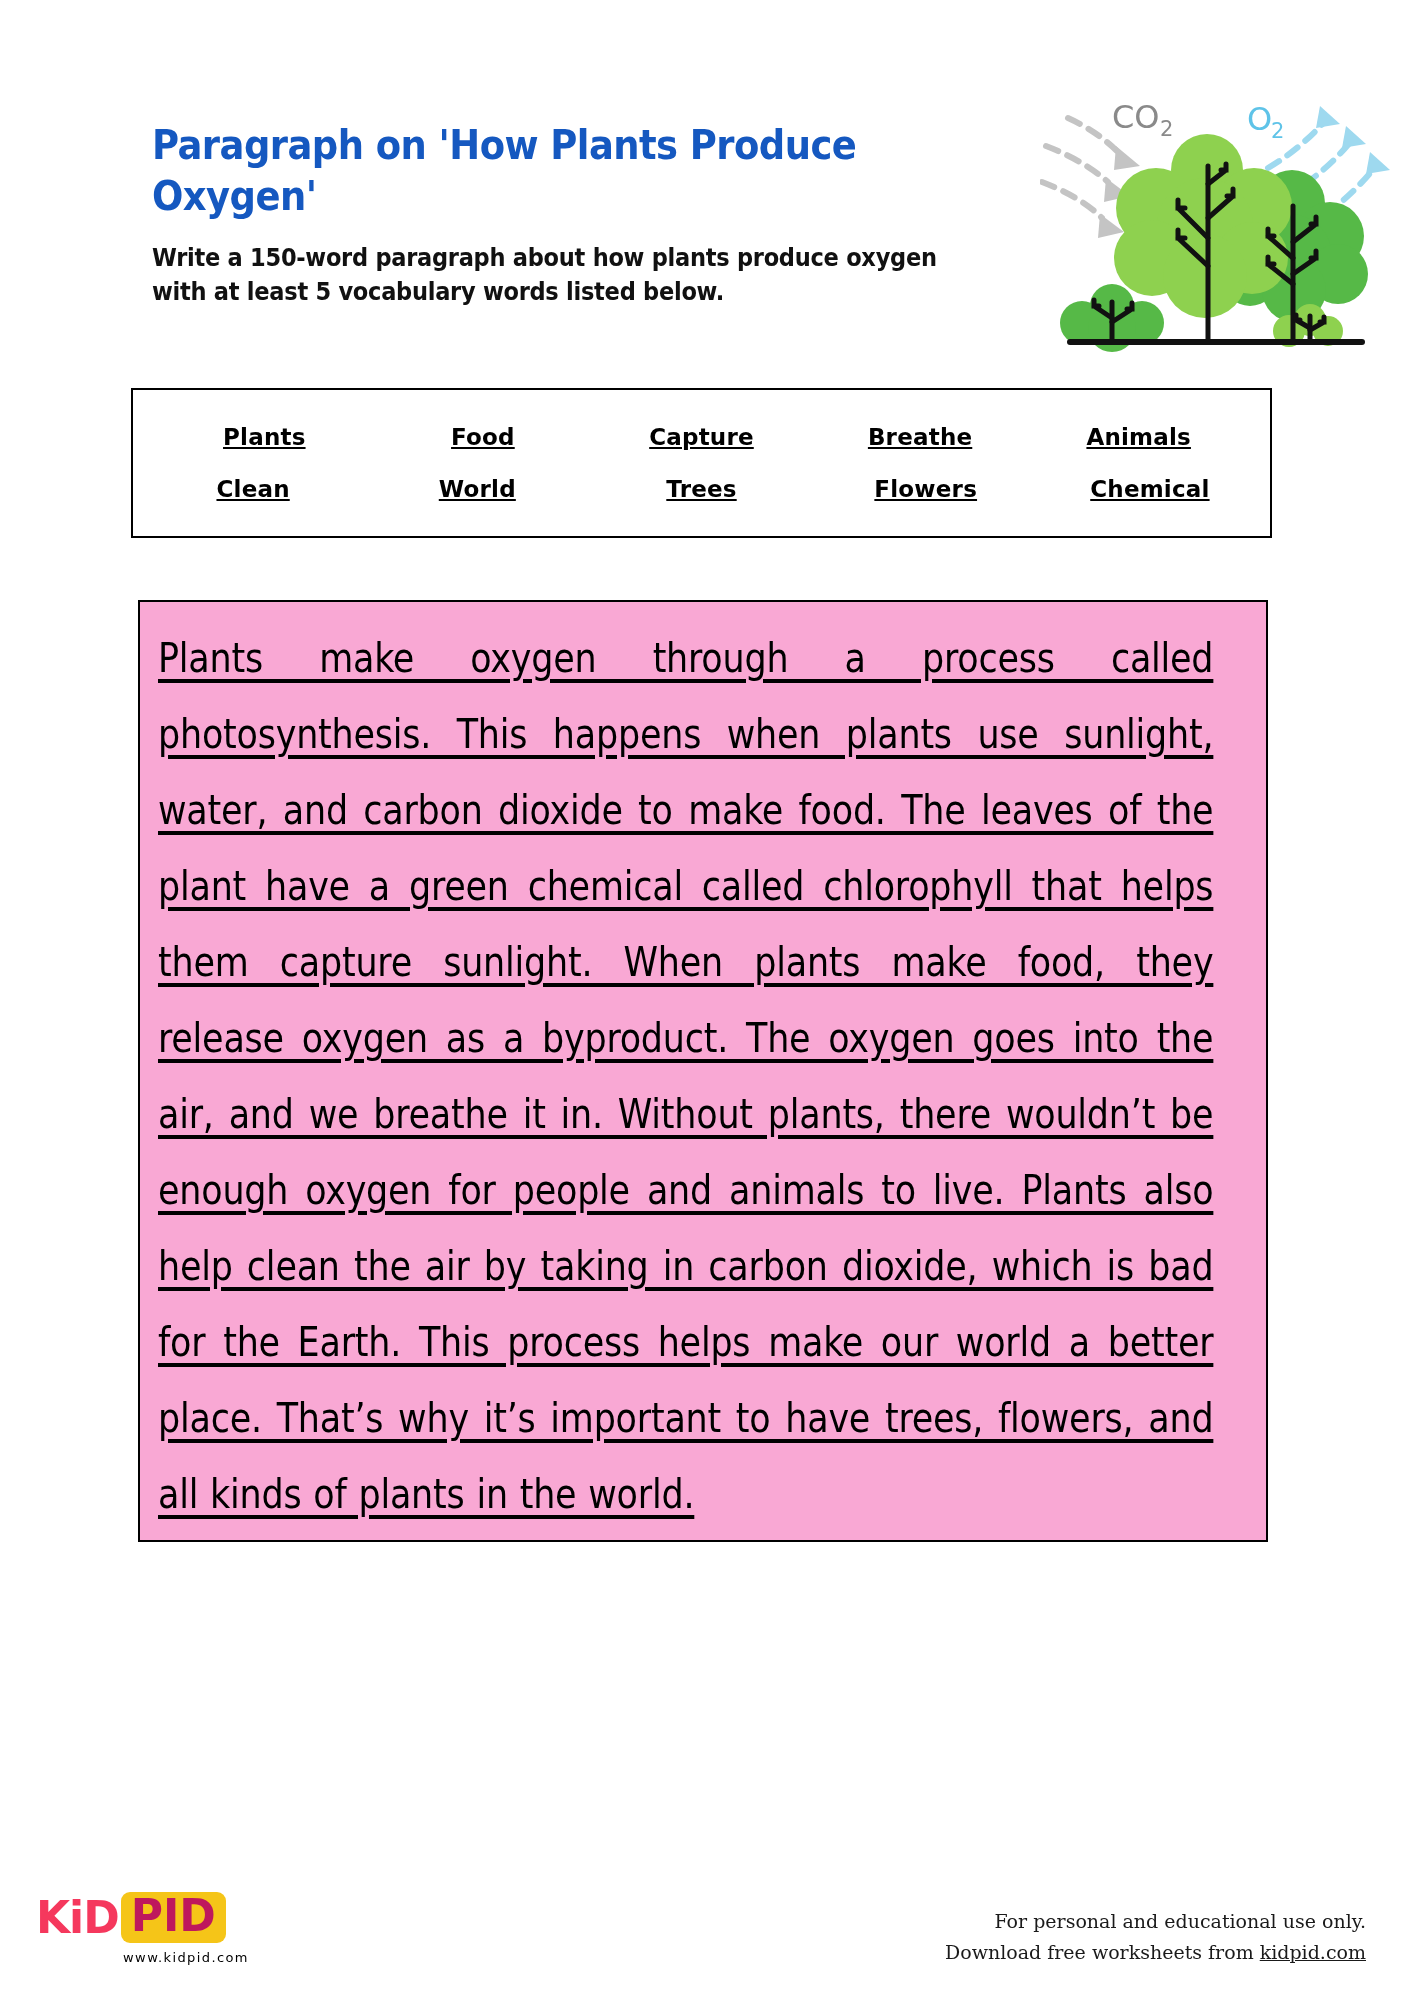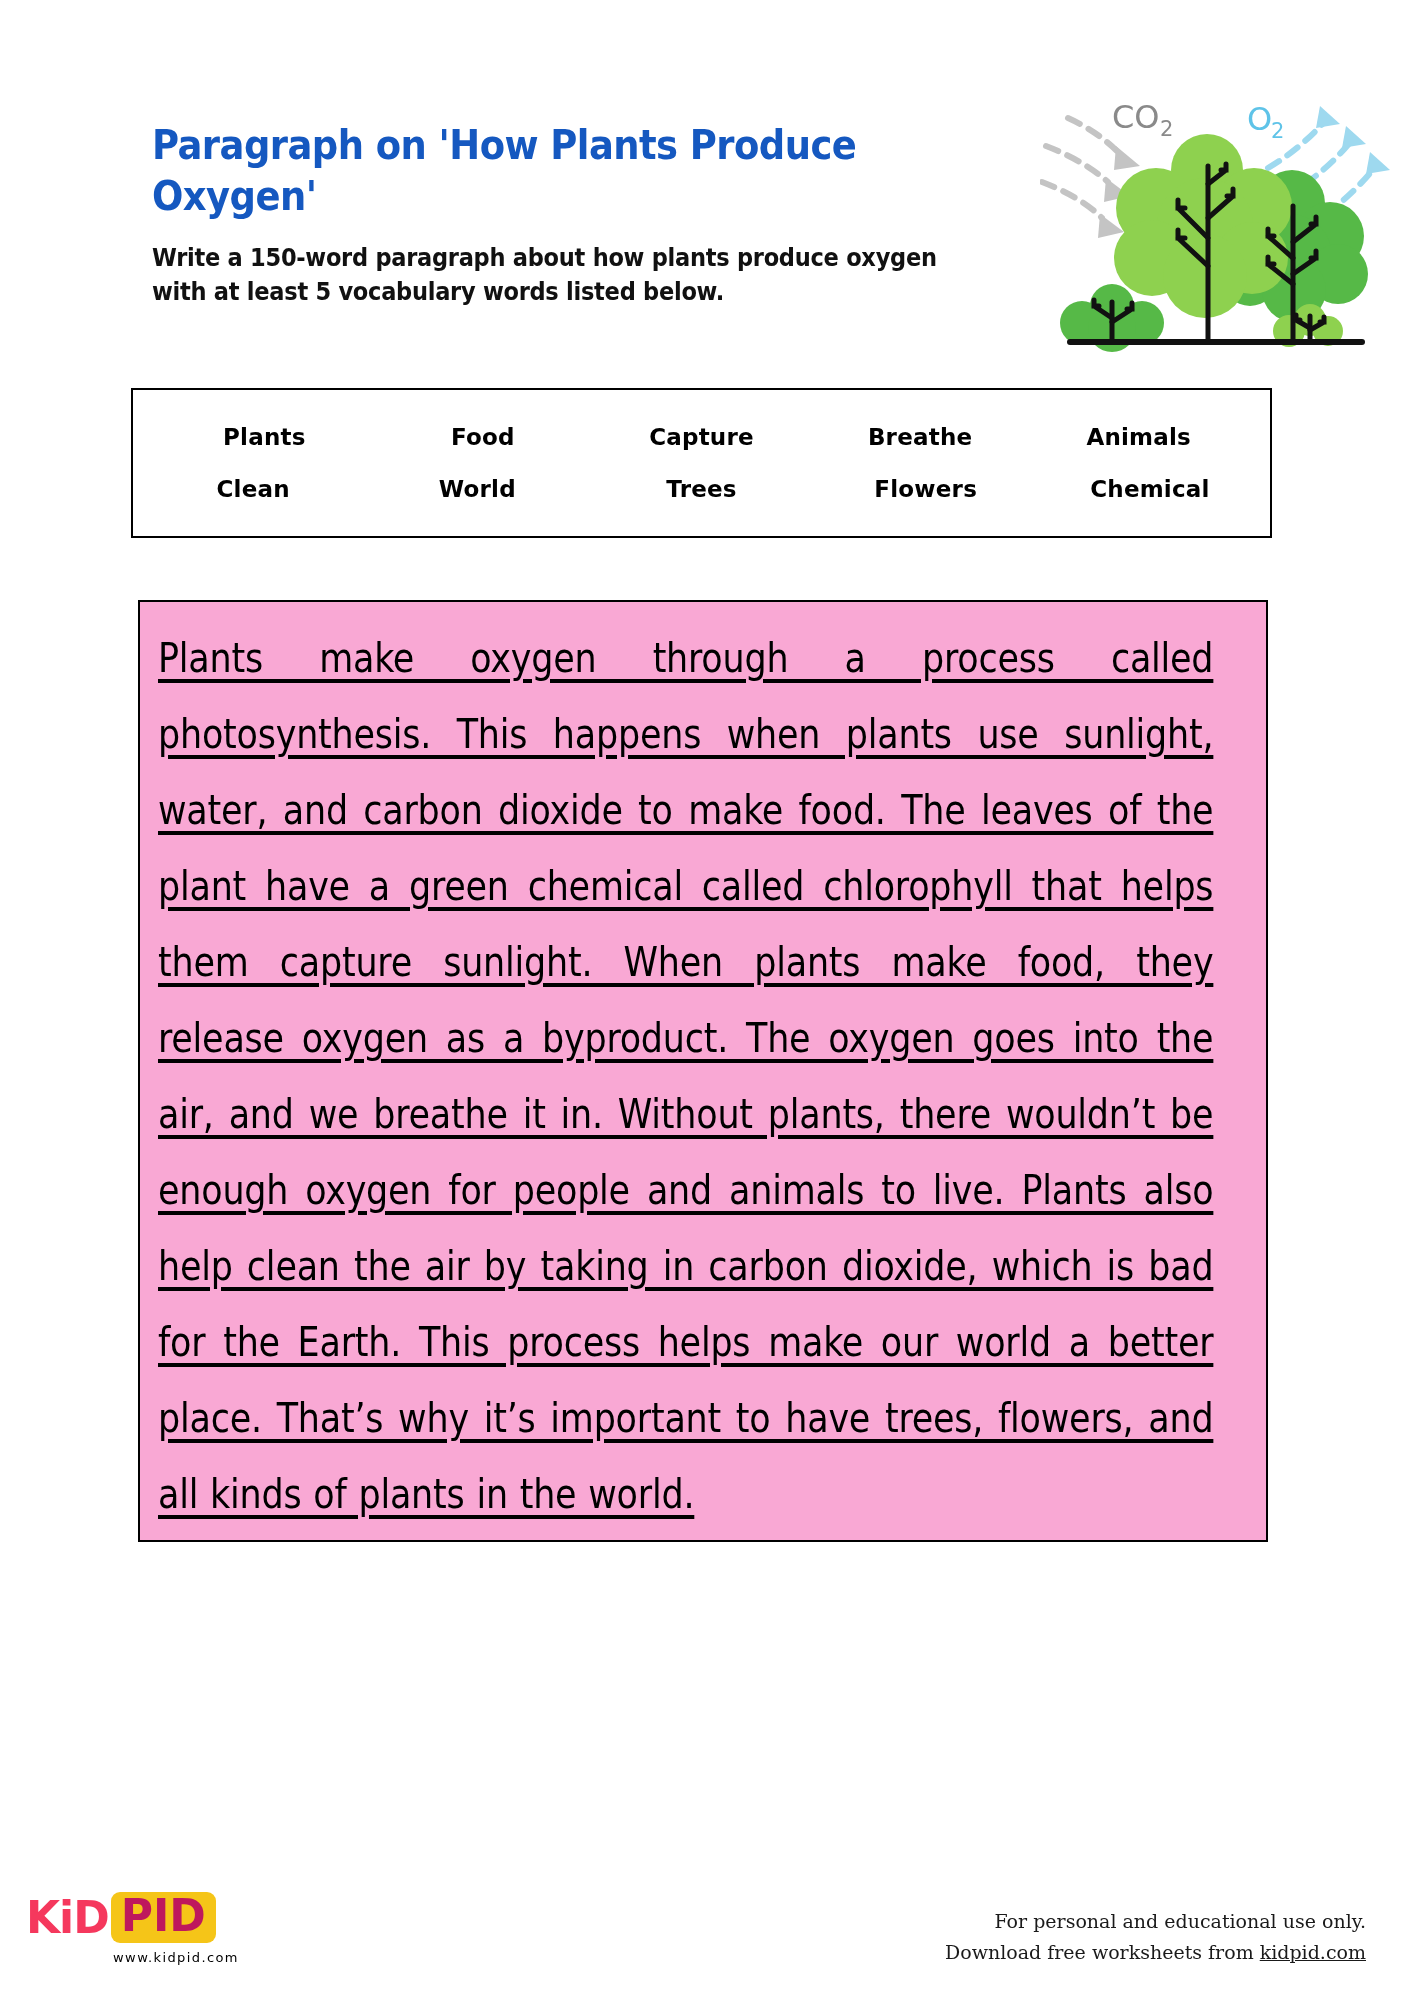--- a/index.html
+++ b/index.html
@@ -72,20 +72,21 @@
     left: 131px;
     top: 388px;
     width: 1141px;
     height: 150px;
     border: 2.5px solid #000000;
     background: #ffffff;
     display: flex;
     flex-direction: column;
     justify-content: center;
     padding: 0 22px;
+    text-decoration: underline;
   }
 
   .vocab-row {
     display: flex;
     width: 100%;
   }
   .vocab-row + .vocab-row { margin-top: 26px; gap: 28px; }
 
   .vocab-cell {
     flex: 1 1 0;
@@ -122,21 +123,21 @@
     text-underline-offset: 7px;
     letter-spacing: -0.2px;
     transform: scaleX(0.97);
     transform-origin: left top;
     word-spacing: 1px;
   }
 
   
   .footer-logo {
     position: absolute;
-    left: 26px;
+    left: 36px;
     top: 1892px;
     width: 300px;
   }
 
   .logo-mark {
     display: flex;
     align-items: center;
     font-family: "DejaVu Sans", sans-serif;
     font-weight: bold;
     font-size: 44px;

